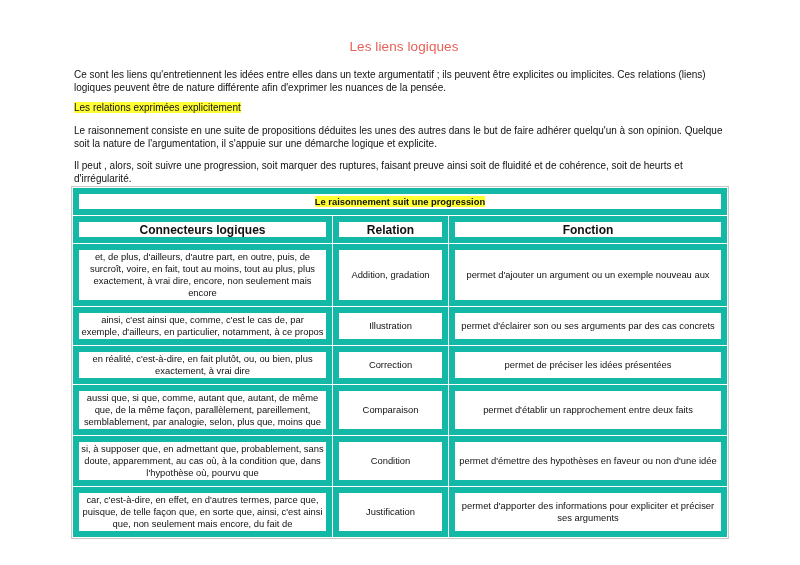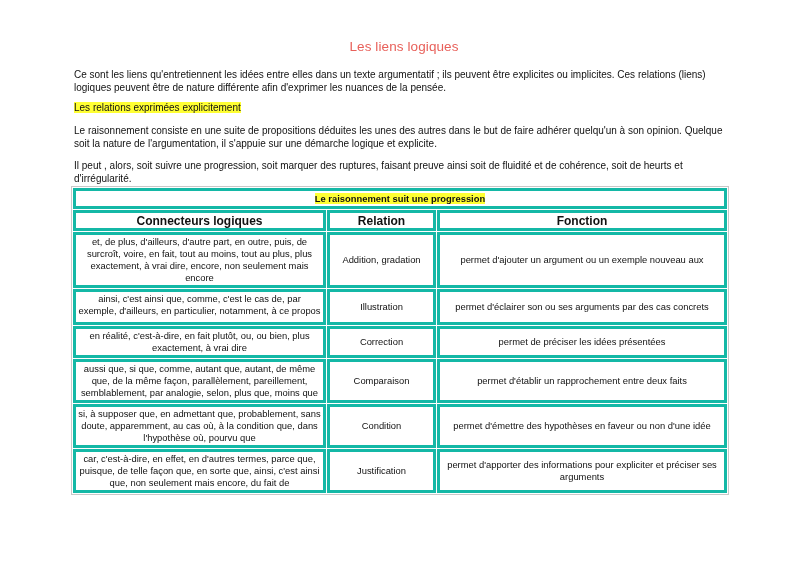--- a/index.html
+++ b/index.html
@@ -10,21 +10,21 @@
            font-size: 13.5px; color: #e8605a; letter-spacing: 0.1px; }
   .para { position: absolute; left: 74px; width: 660px; font-size: 10px; line-height: 12.6px; }
   .p1 { top: 69px; }
   .p2 { top: 102px; }
   .p3 { top: 125px; }
   .p4 { top: 160px; }
   .hl { background: #ffff33; }
   table.grid { position: absolute; left: 71px; top: 186px; width: 658px;
                border-collapse: separate; border-spacing: 1px;
                border: 1px solid #c8c8c8; background: #ffffff; font-size: 9.4px; }
-  table.grid td, table.grid th { border: 3px solid #14b8a6; padding: 1px 2px; line-height: 12px; text-align: center; }
+  table.grid td, table.grid th { border: 6px solid #14b8a6; padding: 1px 2px; line-height: 12px; text-align: center; }
   th.banner { font-weight: bold; text-align: center; height: 13px; }
   th.col { font-weight: bold; text-align: center; height: 13px; font-size: 12px; }
   td.conn { width: 243px; vertical-align: top; }
   td.rel { width: 99px; text-align: center; vertical-align: middle; }
   td.fn { vertical-align: middle; }
 </style>
 </head>
 <body>
 
 <div class="page">

